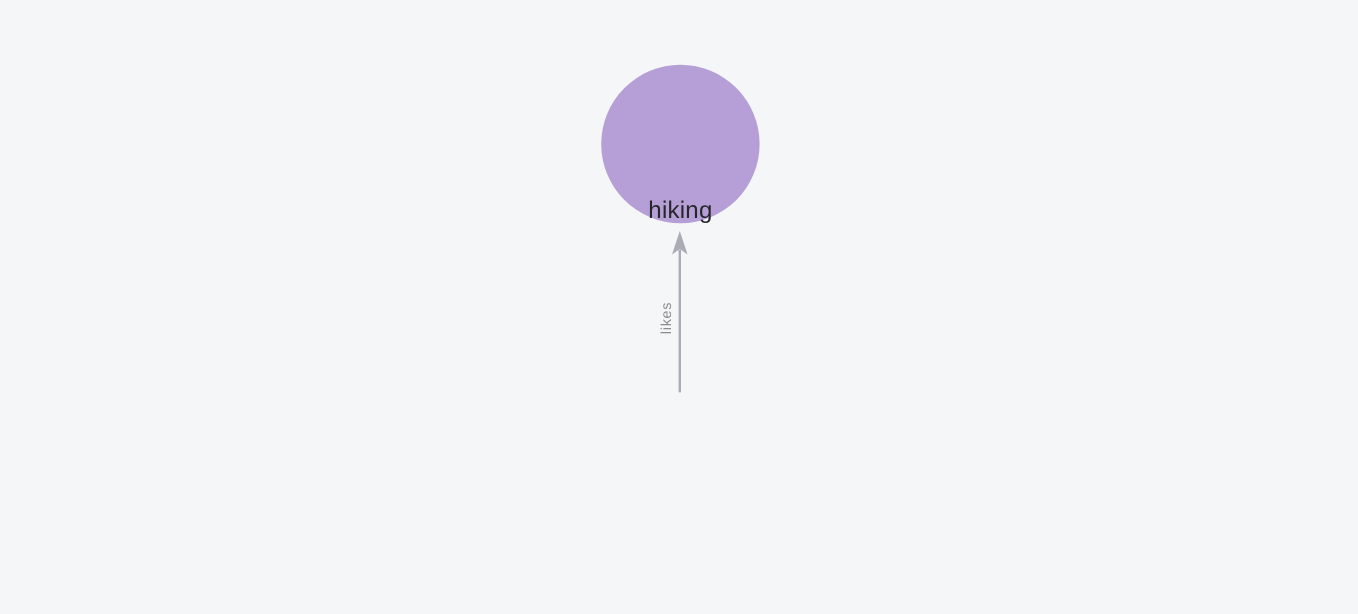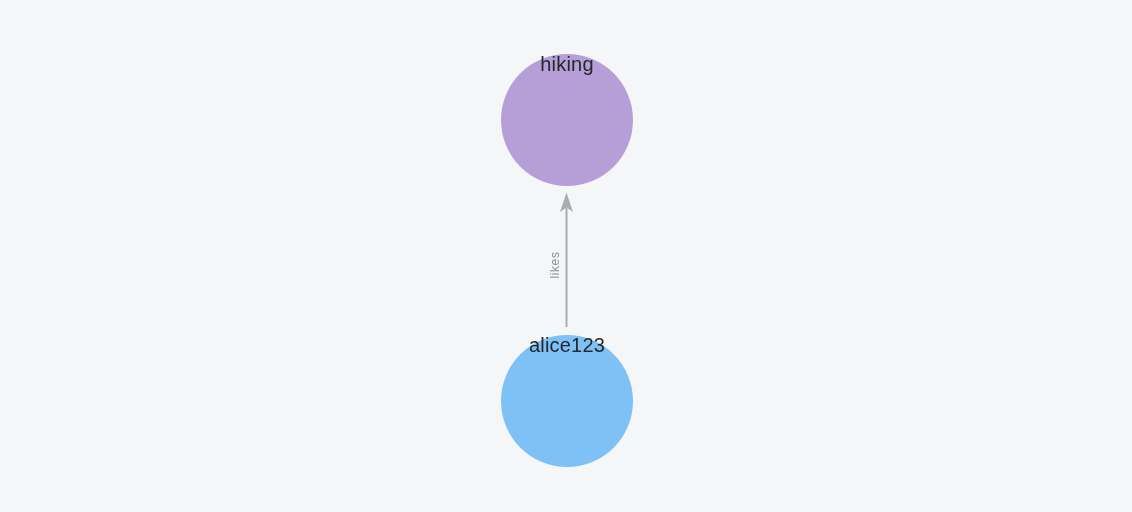--- a/index.html
+++ b/index.html
@@ -20,21 +20,21 @@
     width: 1132px;
     height: 512px;
   }
 
   .node {
     position: absolute;
     width: 132px;
     height: 132px;
     border-radius: 50%;
     display: flex;
-    align-items: flex-start;
+    align-items: flex-end;
     justify-content: center;
     cursor: default;
   }
   .node-top    { left: 501px; top: 54px;  }
   .node-bottom { left: 501px; top: 335px; }
 
   .node-label {
     font-size: 20px;
     line-height: 1;
     letter-spacing: 0.2px;
@@ -64,17 +64,14 @@
       <polygon points="566.5,192.5 573,212 566.5,207.5 560,212" style="fill: rgb(169, 172, 180);"></polygon>
     </g>
   </svg>
 
   <div class="edge-label" style="color: rgb(141, 141, 141);">likes</div>
 
   <div class="node node-top" style="background-color: rgb(181, 159, 214);">
     <span class="node-label" style="color: rgb(38, 38, 43);">hiking</span>
   </div>
 
-  <div class="node node-bottom" style="background-color: rgb(126, 193, 247);">
-    <span class="node-label" style="color: rgb(38, 38, 43);">alice123</span>
-  </div>
 
 </div>
 
 </body></html>

